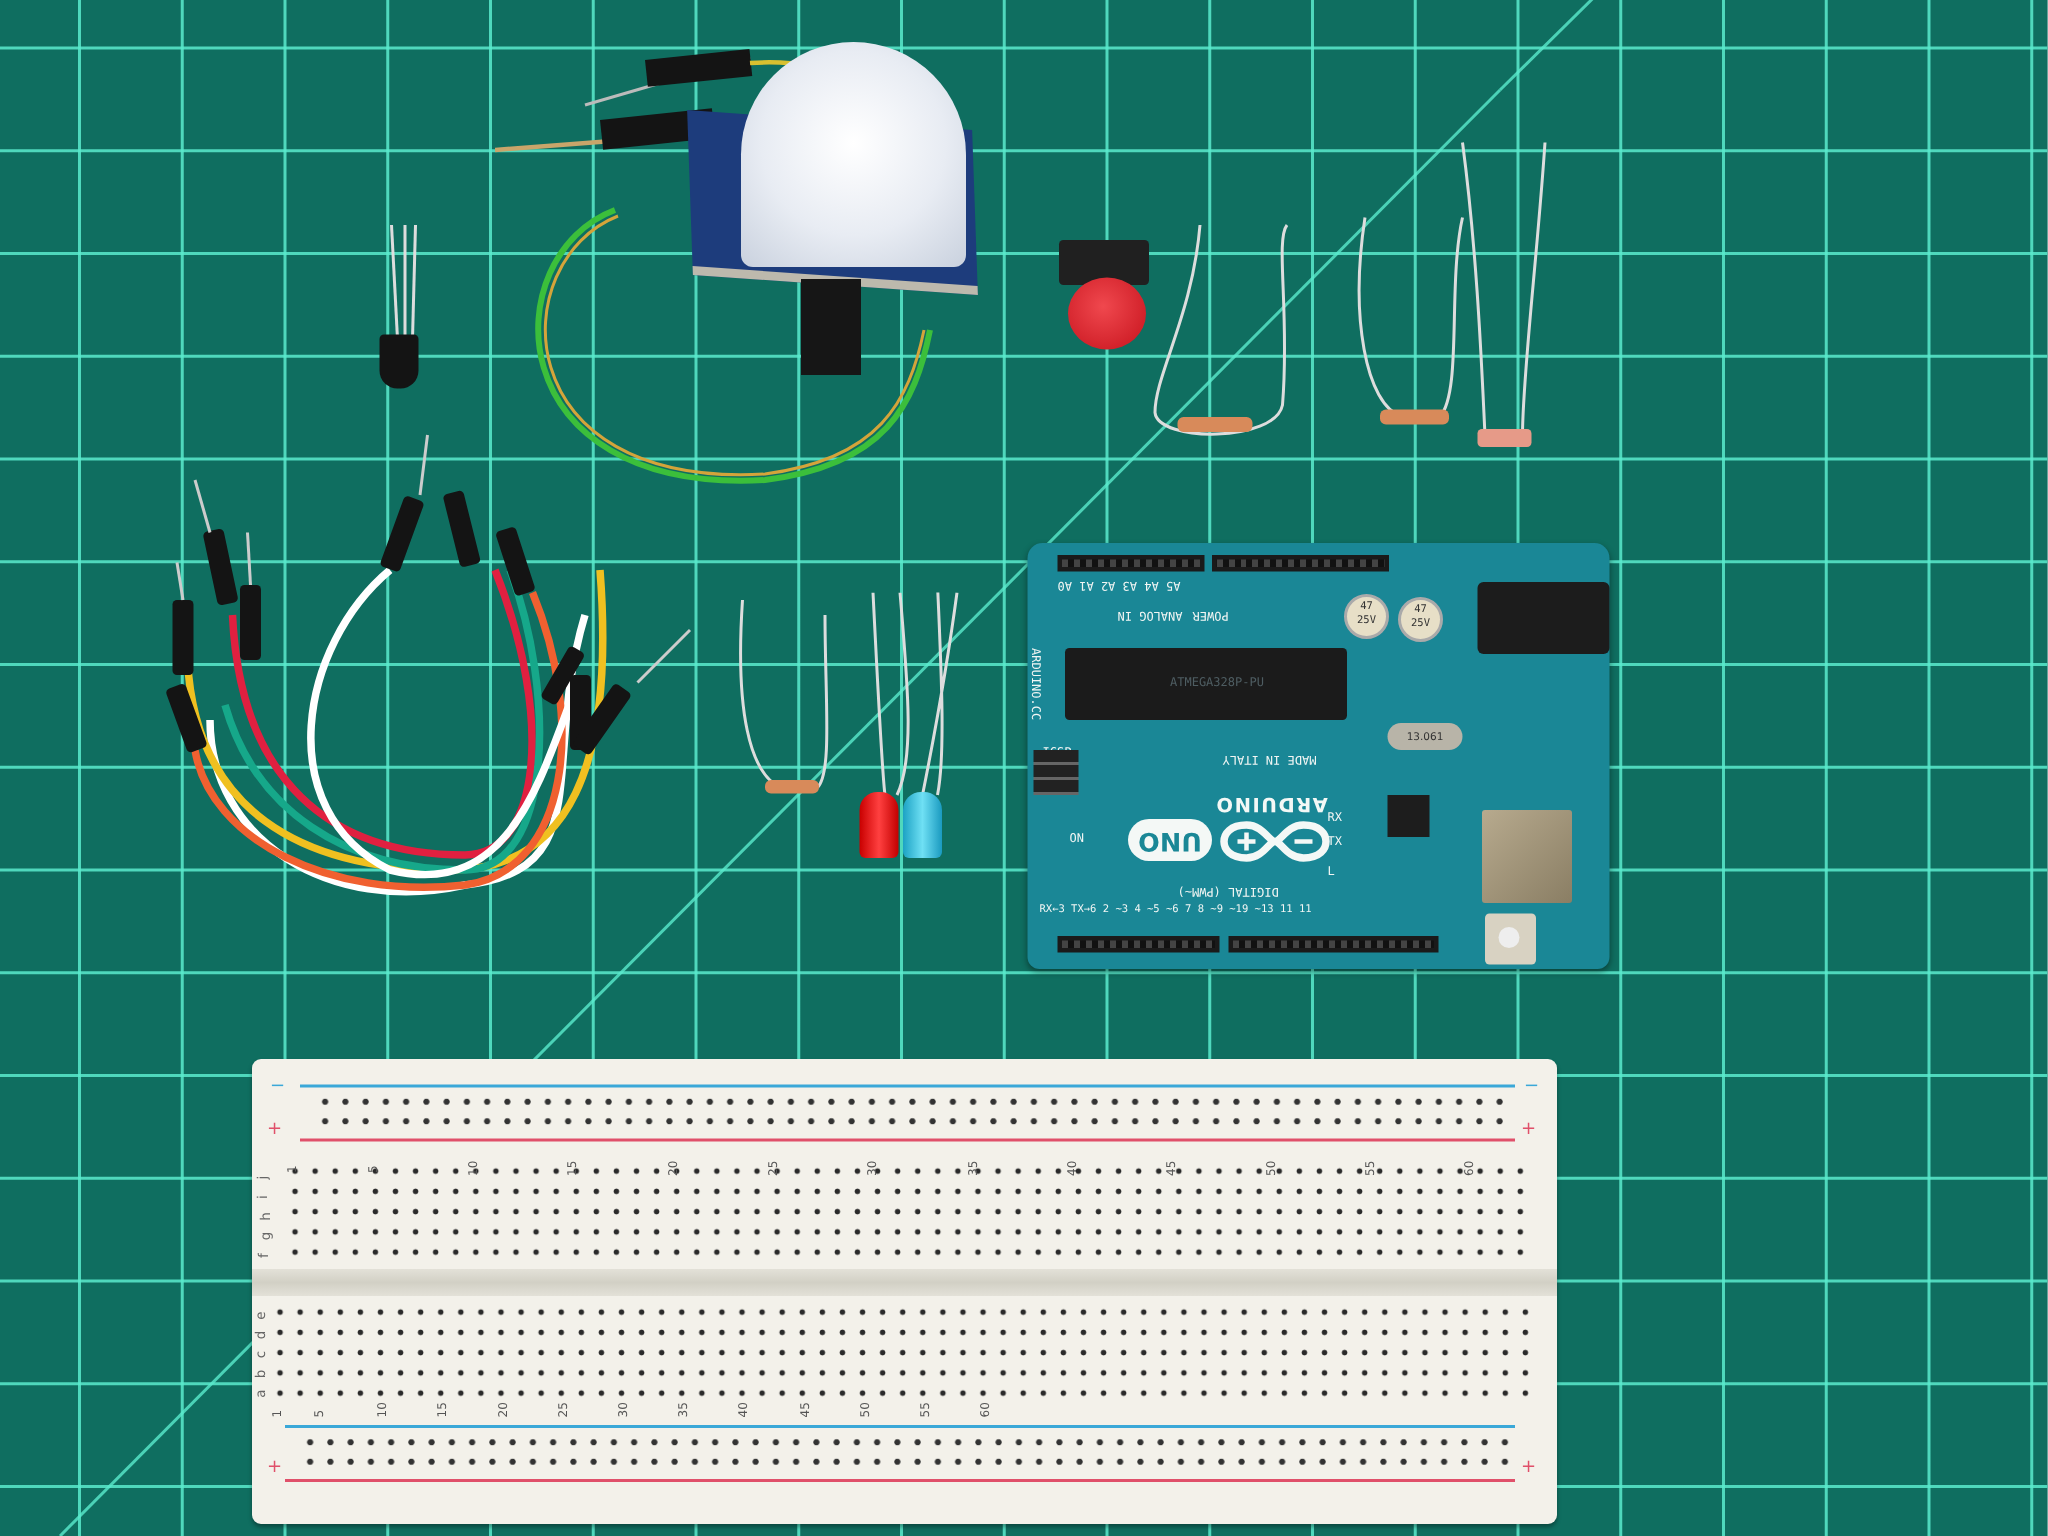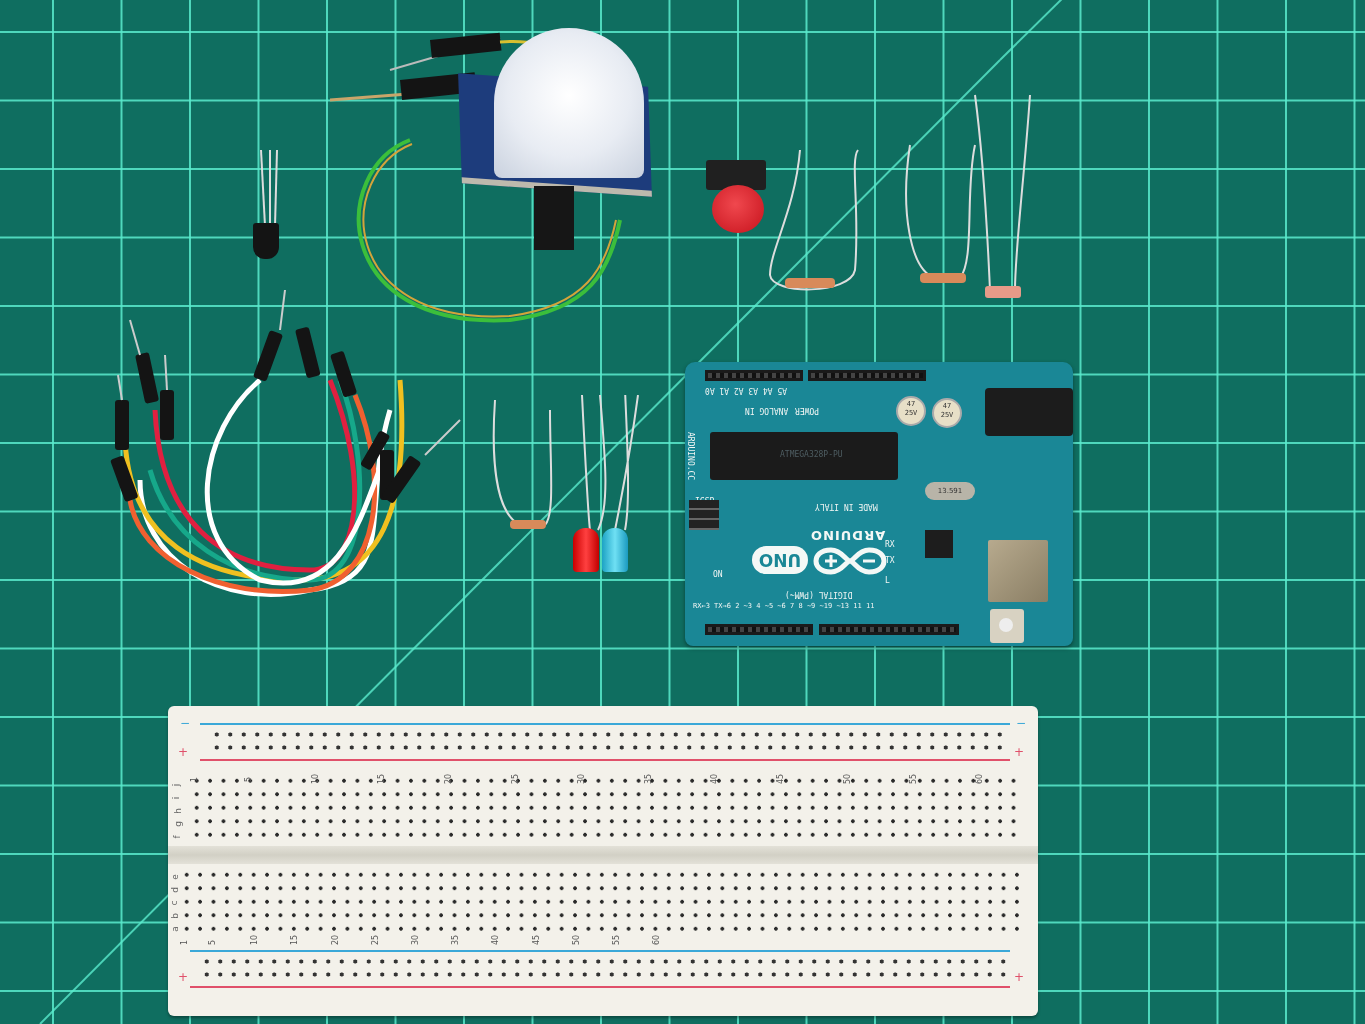--- a/index.html
+++ b/index.html
@@ -141,23 +141,23 @@
   <span class="silk" style="left:10px;top:70px;transform:rotate(90deg);transform-origin:left top;">ARDUINO.CC</span>
   <span class="silk" style="left:130px;top:140px;transform:rotate(180deg)">MADE IN ITALY</span>
   <span class="silk" style="left:100px;top:228px;transform:rotate(180deg)">DIGITAL (PWM~)</span>
   <span class="silk" style="left:8px;top:240px;font-size:7px">
     <span>RX←3</span> <span>TX→6</span> <span>2</span> <span>~3</span> <span>4</span> <span>~5</span> <span>~6</span> <span>7</span>  <span>8</span> <span>~9</span> <span>~19</span> <span>~13</span> <span>11</span> <span>11</span>
   </span>
   <span class="silk" style="left:10px;top:135px">ICSP</span>
   <span class="silk" style="left:200px;top:178px">RX</span>
   <span class="silk" style="left:200px;top:194px">TX</span>
   <span class="silk" style="left:200px;top:214px">L</span>
-  <span class="silk" style="left:28px;top:208px">ON</span>
+  <span class="silk" style="left:28px;top:192px">ON</span>
   <div class="abs" style="left:4px;top:138px;width:30px;height:30px;background:repeating-linear-gradient(#222 0 8px,#666 8px 10px)"></div>
-  <div class="abs" style="left:240px;top:120px;width:50px;height:18px;border-radius:9px;background:#b8b4a8;font-size:7px;text-align:center;line-height:18px;color:#333">13.591</div>
+  <div class="abs" style="left:240px;top:120px;width:50px;height:18px;border-radius:9px;background:#b8b4a8;font-size:7px;text-align:center;line-height:18px;color:#333">13.061</div>
   <div class="abs" style="left:240px;top:168px;width:28px;height:28px;background:#1d1d1d"></div>
 </div>
 <div class="chip">
   <span class="chip-label">ATMEGA328P-PU</span>
 </div>
 <div class="cap" style="left:896px;top:396px"><span>47</span><br><span>25V</span></div>
 <div class="cap" style="left:932px;top:398px"><span>47</span><br><span>25V</span></div>
 <div class="jack"></div>
 <div class="usb"></div>
 <div class="reset"></div>

